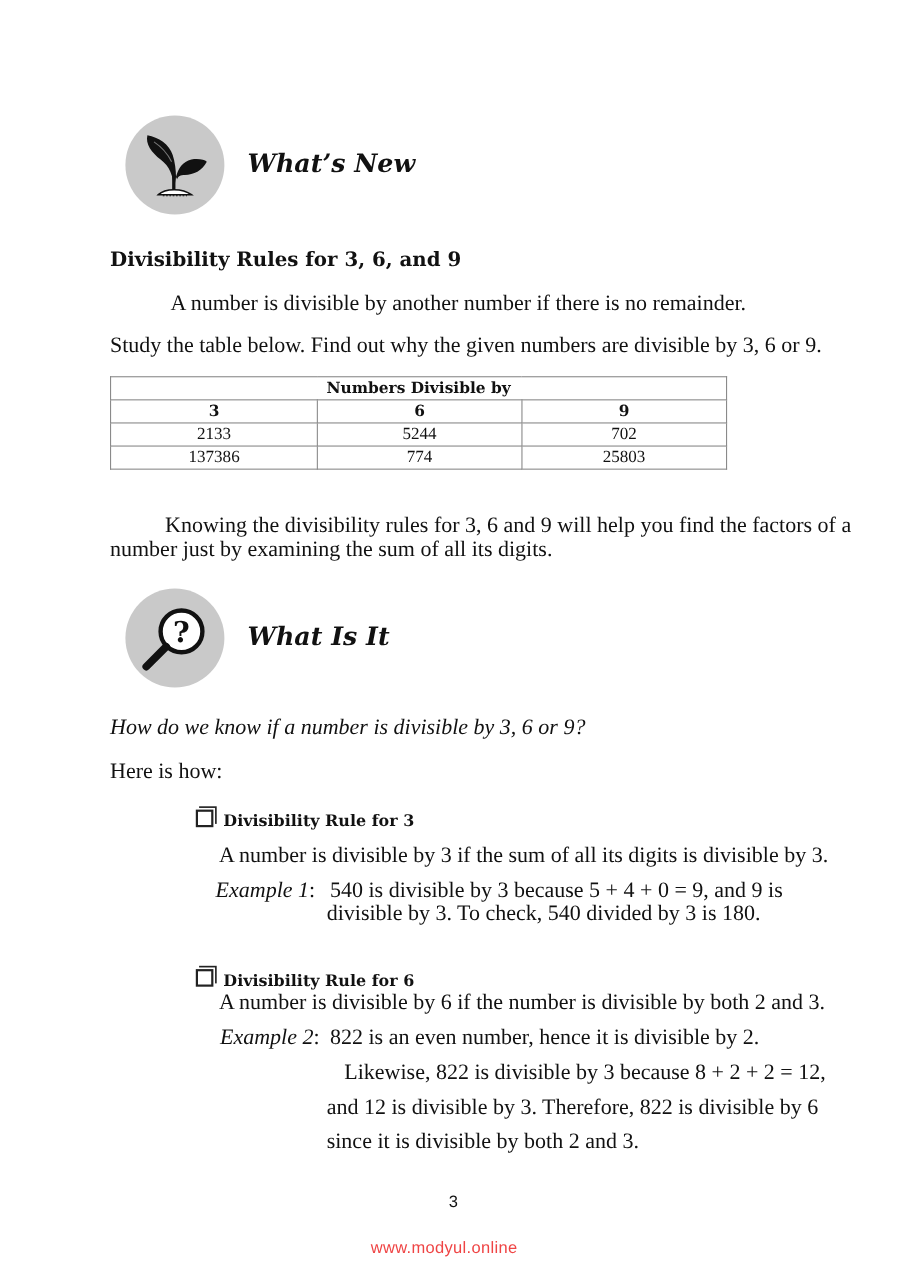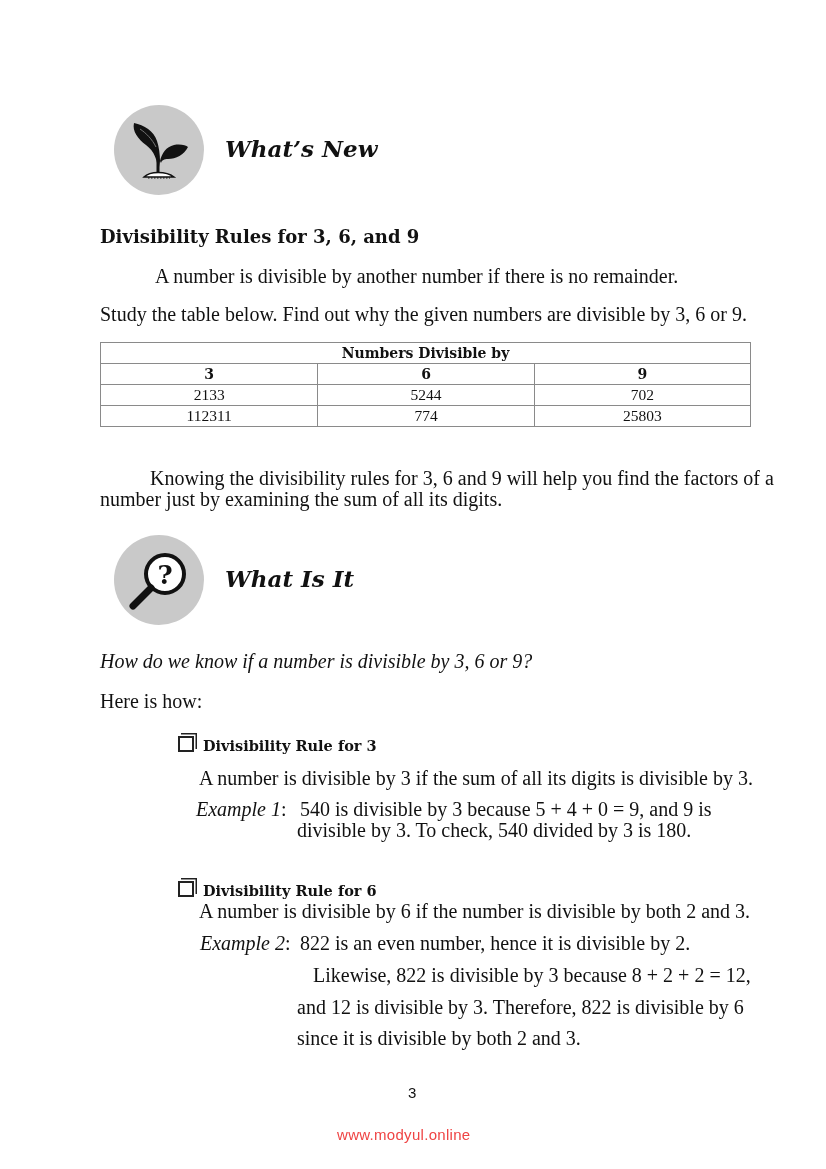--- a/index.html
+++ b/index.html
@@ -5,21 +5,21 @@
   html, body { margin:0; padding:0; background:#ffffff; }
   body { width:826px; height:1169px; position:relative; overflow:hidden;
          font-family:"DejaVu Serif", serif; color:#111; }
   .abs { position:absolute; }
   .section-icon { width:90px; height:90px; border-radius:50%; background:#c9c9c9;
                   display:flex; align-items:center; justify-content:center; }
   .section-title { font-family:"DejaVu Serif", serif; font-style:italic; font-weight:bold;
                    font-size:23px; color:#111; }
   .heading { font-family:"DejaVu Serif", serif; font-weight:bold; font-size:18px; }
   .body-text { font-family:"Liberation Serif", serif; font-size:20px; line-height:21px; }
-  table.div-table { border-collapse:collapse; width:651px; font-family:"Liberation Serif", serif; font-size:15.5px; }
+  table.div-table { border-collapse:collapse; width:561px; font-family:"Liberation Serif", serif; font-size:15.5px; }
   table.div-table td, table.div-table th { border:1px solid #8a8a8a; text-align:center;
                   height:20px; padding:0; }
   table.div-table th { font-family:"DejaVu Serif", serif; font-weight:bold; font-size:14px; }
   .checkbox { display:inline-block; width:12px; height:12px; border:2px solid #222;
               box-shadow:2px -2px 0 -0.5px #fff, 3px -3px 0 0 #222; margin-right:9px; vertical-align:-1px; }
   .rule-heading { font-family:"DejaVu Serif", serif; font-weight:bold; font-size:14.5px; }
   .example-label { font-style:italic;text-align:center; }
   .page-number { font-family:"Liberation Sans", sans-serif; font-size:15px; }
   .watermark { font-family:"Liberation Sans", sans-serif; font-size:15px; color:#ef4444; letter-spacing:0.3px; }
 </style>
@@ -52,21 +52,21 @@
     <th style="width:209px;">3</th>
     <th style="width:208px;">6</th>
     <th style="width:208px;">9</th>
   </tr>
   <tr>
     <td>2133</td>
     <td>5244</td>
     <td>702</td>
   </tr>
   <tr>
-    <td>112311</td>
+    <td>137386</td>
     <td>774</td>
     <td>25803</td>
   </tr>
 </tbody>
   </table>
 
 <div class="abs body-text" style="left:150px; top:468px;">Knowing the divisibility rules for 3, 6 and 9 will help you find the factors of a</div>
 <div class="abs body-text" style="left:100px; top:489px;">number just by examining the sum of all its digits.</div>
 
 <div class="abs section-icon" style="left:114px; top:535px;">

